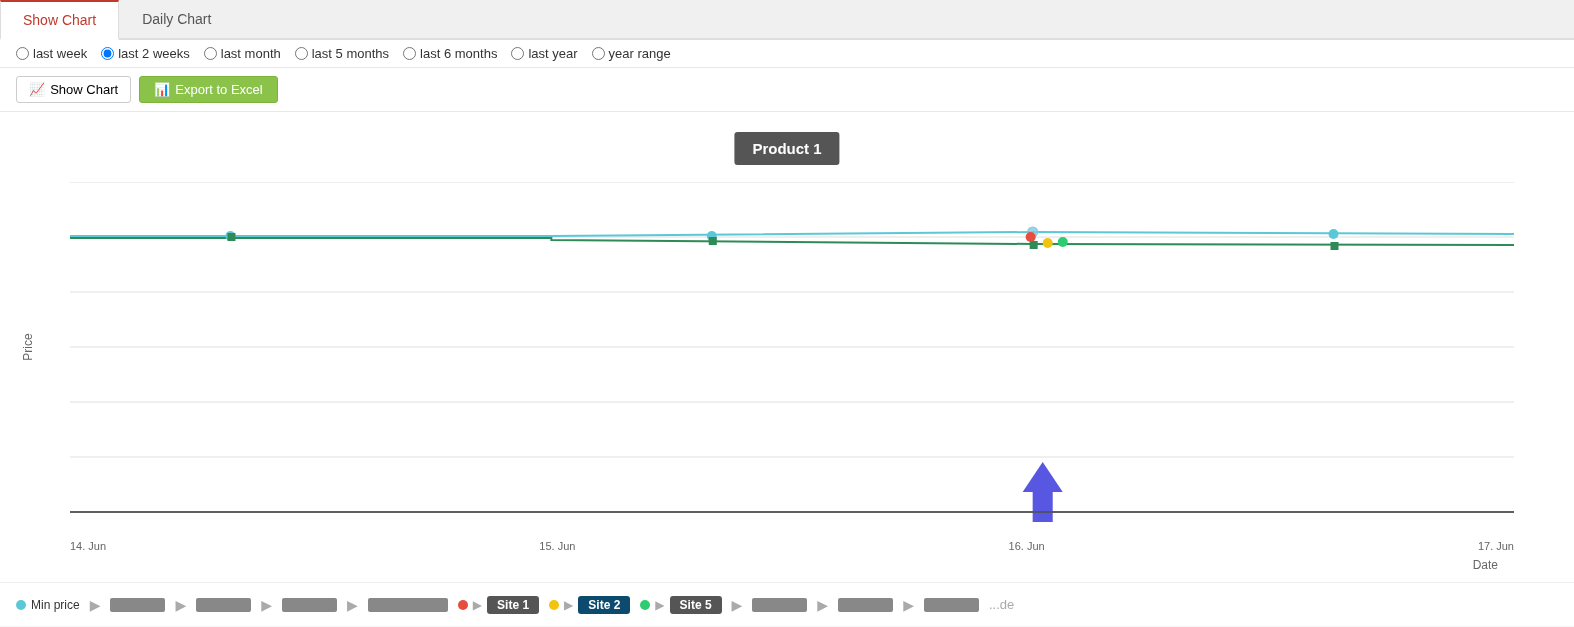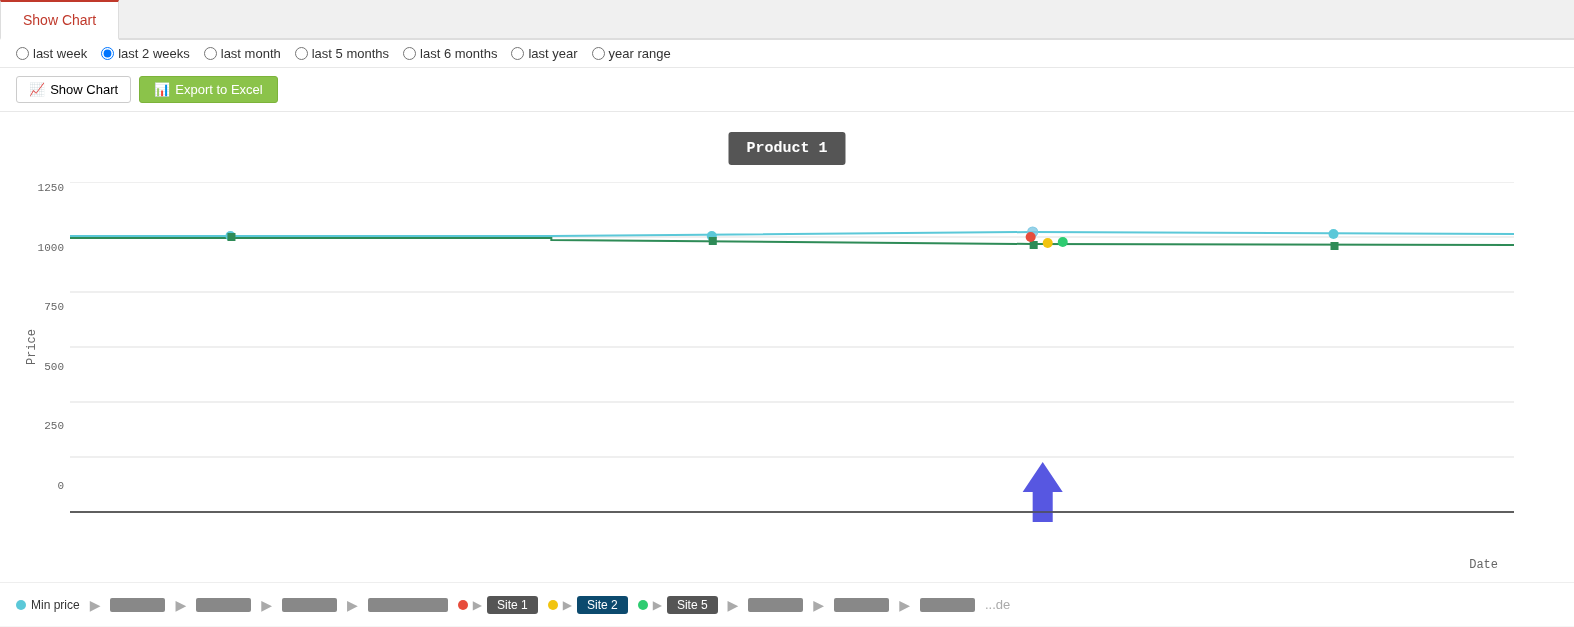--- a/index.html
+++ b/index.html
@@ -73,21 +73,20 @@
       align-items: center;
       gap: 5px;
       border-radius: 3px;
     }
 
     .chart-container {
       background: #fff;
       position: relative;
       padding: 20px 60px 60px 70px;
       min-height: 460px;
-      font-family: Liberation Mono, monospace;
     }
 
     .product-label {
       position: absolute;
       top: 20px;
       left: 50%;
       transform: translateX(-50%);
       background: #555;
       color: #fff;
       padding: 8px 18px;
@@ -163,38 +162,41 @@
       display: inline-block;
     }
     .legend-arrow {
       color: #aaa;
       font-size: 14px;
     }
     .site-badge {
       padding: 2px 10px;
       border-radius: 3px;
       font-size: 12px;
-      font-weight: normal;
+      font-weight: bold;
     }
     .site1 { background: #555; color: #fff; }
     .site2 { background: #0c4a6e; color: #fff; }
     .site3 { background: #555; color: #fff; }
 
     
     .chart-svg {
       width: 100%;
       height: 100%;
     }
   </style>
 </head>
 <body>
 
 <div class="tabs">
   <div class="tab active">
     <span>Show Chart</span>
+  </div>
+  <div class="tab">
+    <span>Daily Chart</span>
   </div>
 </div>
 
 <div class="controls-bar">
   <div class="radio-group">
     <label class="radio-item">
       <input type="radio" name="timerange" style="">
       <span>last week</span>
     </label>
     <label class="radio-item">
@@ -232,28 +234,20 @@
   <button class="btn-export">
     <span style="font-size:13px;">📊</span>
     <span>Export to Excel</span>
   </button>
 </div>
 
 <div class="chart-container">
   <div class="product-label">Product 1</div>
   <div class="y-axis-label">Price</div>
 
-  <div style="position:absolute; left:16px; top:70px; height:310px; display:flex; flex-direction:column; justify-content:space-between; width:48px; text-align:right;">
-    <span style="font-size:11px;color:#666;">1250</span>
-    <span style="font-size:11px;color:#666;">1000</span>
-    <span style="font-size:11px;color:#666;">750</span>
-    <span style="font-size:11px;color:#666;">500</span>
-    <span style="font-size:11px;color:#666;">250</span>
-    <span style="font-size:11px;color:#666;">0</span>
-  </div>
 
   <div class="chart-area">
     <svg class="chart-svg" viewBox="0 0 1440 340" preserveAspectRatio="none">
 
       <line x1="0" y1="0" x2="1440" y2="0" stroke="#e0e0e0" stroke-width="1"></line>
       <line x1="0" y1="55" x2="1440" y2="55" stroke="#e0e0e0" stroke-width="1"></line>
       <line x1="0" y1="110" x2="1440" y2="110" stroke="#e0e0e0" stroke-width="1"></line>
       <line x1="0" y1="165" x2="1440" y2="165" stroke="#e0e0e0" stroke-width="1"></line>
       <line x1="0" y1="220" x2="1440" y2="220" stroke="#e0e0e0" stroke-width="1"></line>
       <line x1="0" y1="275" x2="1440" y2="275" stroke="#e0e0e0" stroke-width="1"></line>
@@ -278,20 +272,26 @@
       <circle cx="975" cy="61" r="5" fill="#f1c40f"></circle>
 
       <circle cx="990" cy="60" r="5" fill="#2ecc71"></circle>
 
       <polygon points="970,280 950,310 960,310 960,340 980,340 980,310 990,310" fill="#3a3adc" opacity="0.85"></polygon>
 
       <line x1="0" y1="330" x2="1440" y2="330" stroke="#555" stroke-width="1.5"></line>
     </svg>
 
     
+    <div class="x-axis-labels">
+      <span class="x-label">14. Jun</span>
+      <span class="x-label">15. Jun</span>
+      <span class="x-label">16. Jun</span>
+      <span class="x-label">17. Jun</span>
+    </div>
 
     <div class="date-axis-label">Date</div>
   </div>
 </div>
 
 <div class="legend-bar">
   <div class="legend-item">
     <span class="legend-dot" style="background:#5bc8d8;"></span>
     <span>Min price</span>
   </div>

